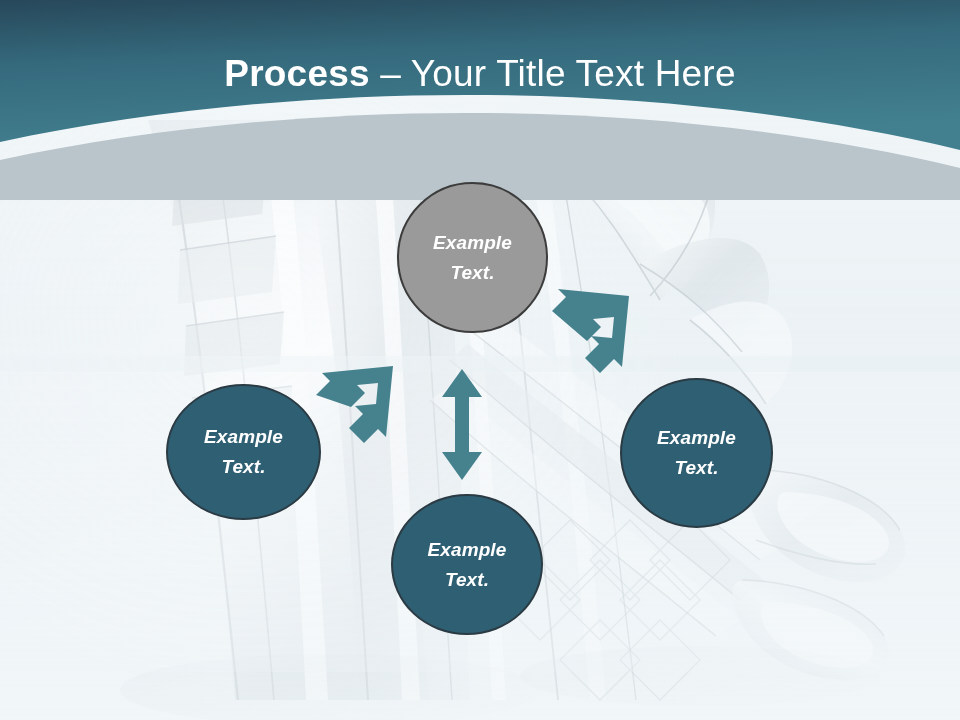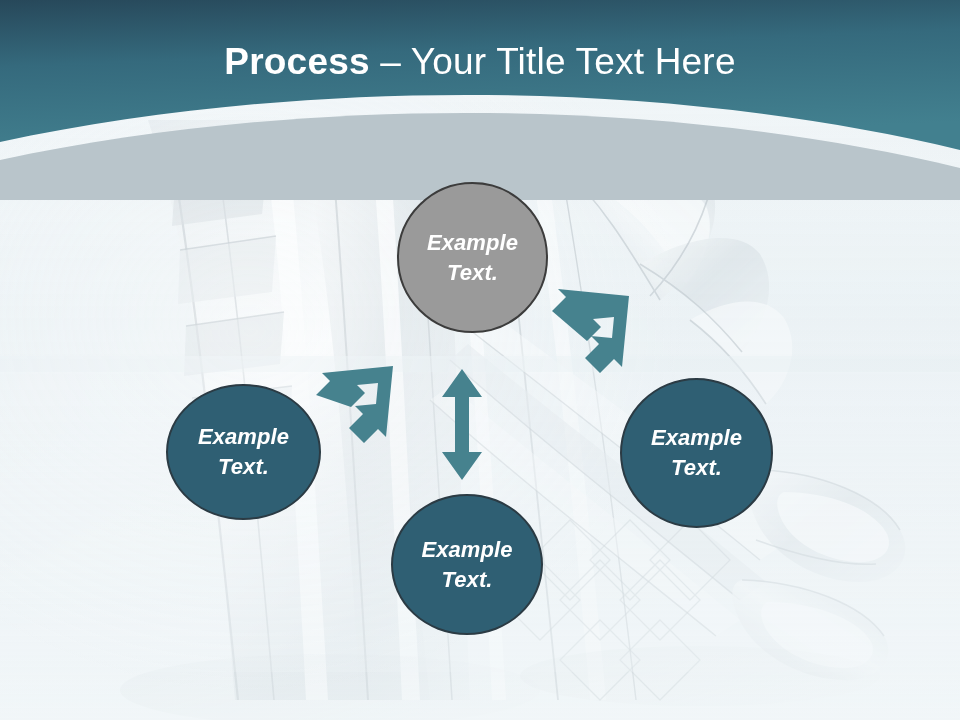--- a/index.html
+++ b/index.html
@@ -53,21 +53,21 @@
   .header {
     position: absolute;
     left: 0; top: 0;
     width: 960px;
     height: 200px;
     pointer-events: none;
   }
   .header-title {
     position: absolute;
     left: 0;
-    top: 40px;
+    top: 52px;
     width: 960px;
     text-align: center;
     font-size: 37px;
     line-height: 44px;
     color: #ffffff;
     letter-spacing: 0.2px;
     white-space: nowrap;
     pointer-events: auto;
   }
   .title-strong {
@@ -83,21 +83,21 @@
     border-radius: 50%;
     box-sizing: border-box;
     display: flex;
     flex-direction: column;
     align-items: center;
     justify-content: center;
     text-align: center;
     color: #ffffff;
     font-style: italic;
     font-weight: bold;
-    font-size: 22px;
+    font-size: 19px;
     line-height: 30px;
     letter-spacing: 0.1px;
   }
   .node .line { display: block; }
 
   #node-top {
     left: 397px; top: 182px;
     width: 151px; height: 151px;
     background: #9a9a9a;
     border: 2.5px solid #3c3c3c;

